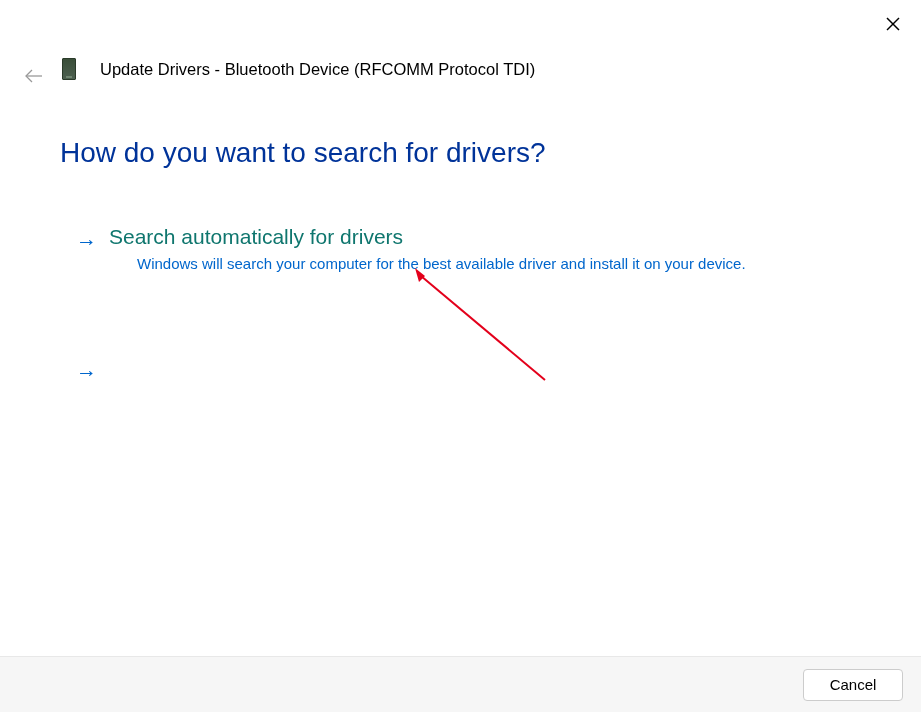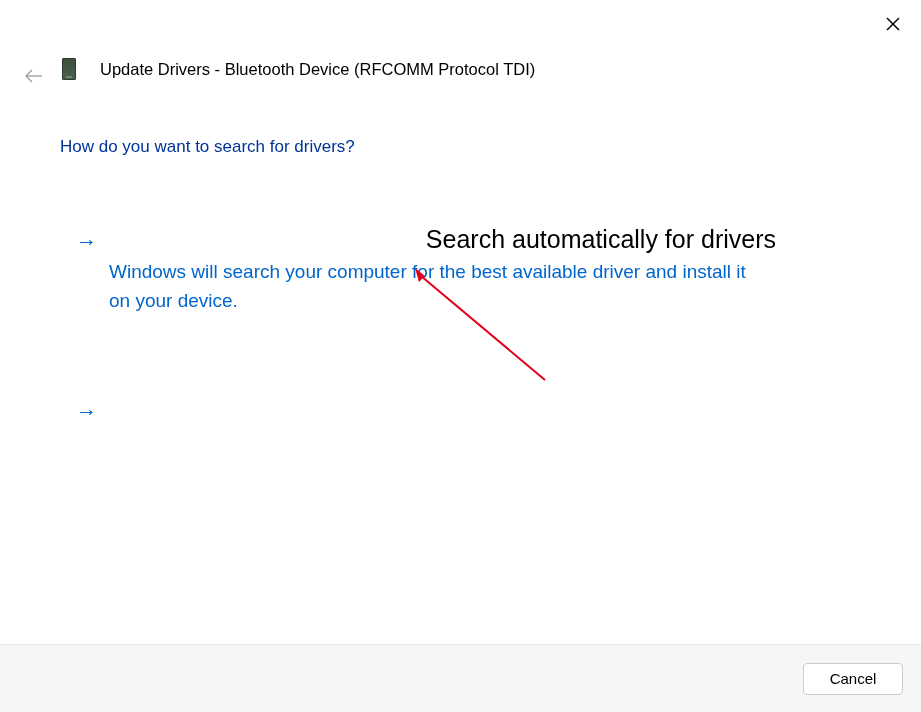--- a/index.html
+++ b/index.html
@@ -70,21 +70,21 @@
     }
     .title-text {
       font-size: 16.5px;
       color: #000000;
       font-weight: 400;
     }
     .main-heading {
       position: absolute;
       top: 137px;
       left: 60px;
-      font-size: 17px;
+      font-size: 28px;
       font-weight: 400;
       color: #003399;
       text-align: right;
     }
     .options {
       position: absolute;
       top: 225px;
       left: 76px;
       width: 700px;
     }
@@ -101,39 +101,39 @@
       color: #0066cc;
       font-size: 21px;
       font-weight: 400;
       line-height: 1.3;
       flex-shrink: 0;
     }
     .option-content {
       flex: 1;
     }
     .option-title {
-      font-size: 25px;
-      font-weight: 400;
-      color: #000000;
+      font-size: 21px;
+      font-weight: 400;
+      color: #0f766e;
       margin-bottom: 4px;
-      text-align: right;
     }
     .option-desc {
-      font-size: 19px;
+      font-size: 15px;
       font-weight: 400;
       color: #0066cc;
       line-height: 1.5;
       max-width: 640px;
+      margin-left: 28px;
     }
     .footer {
       position: absolute;
       bottom: 0;
       left: 0;
       right: 0;
-      height: 68px;
+      height: 56px;
       background: #f6f6f6;
       border-top: 1px solid #e8e8e8;
       display: flex;
       align-items: center;
       justify-content: flex-end;
       padding-right: 18px;
     }
     .cancel-btn {
       width: 100px;
       height: 32px;

